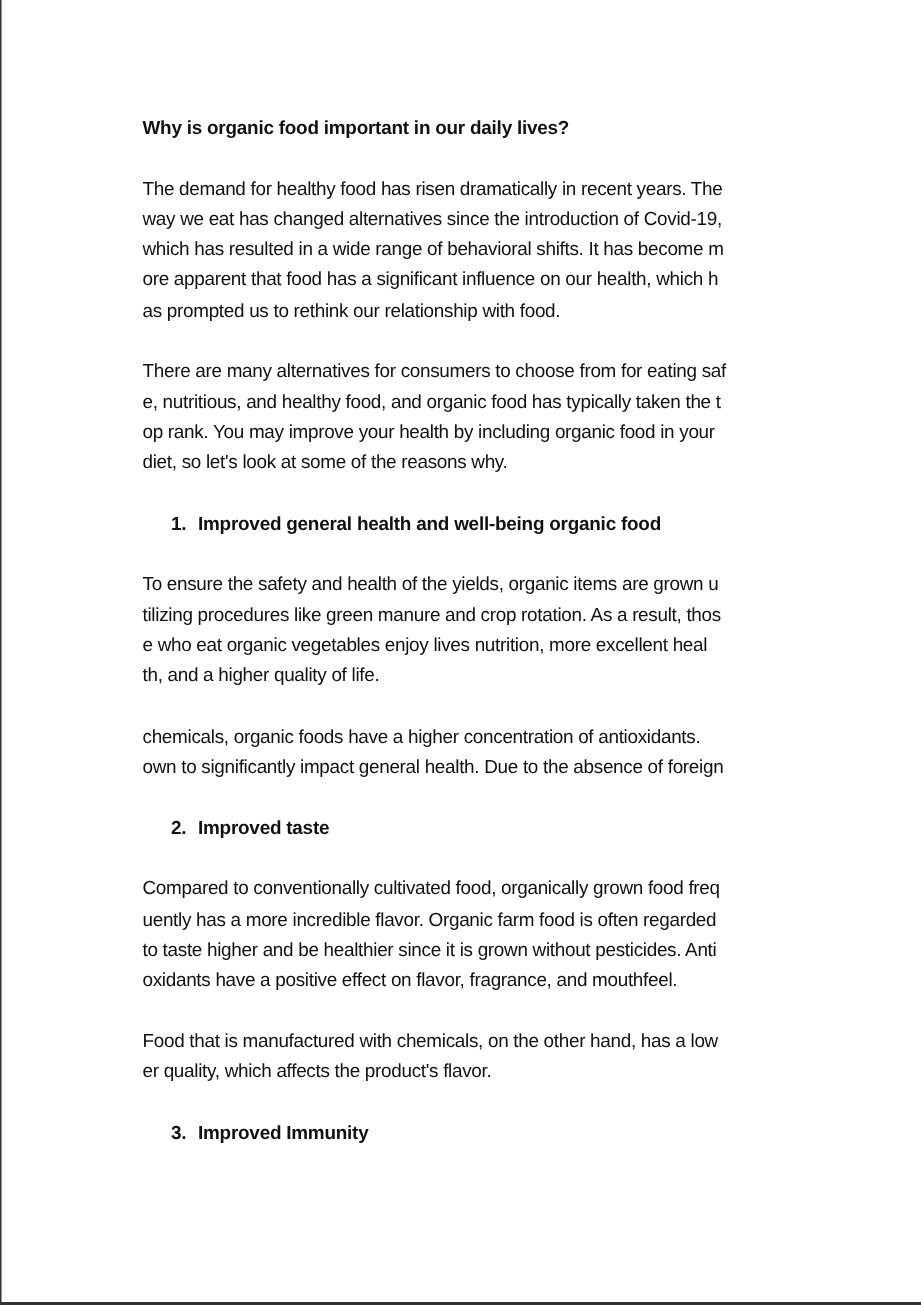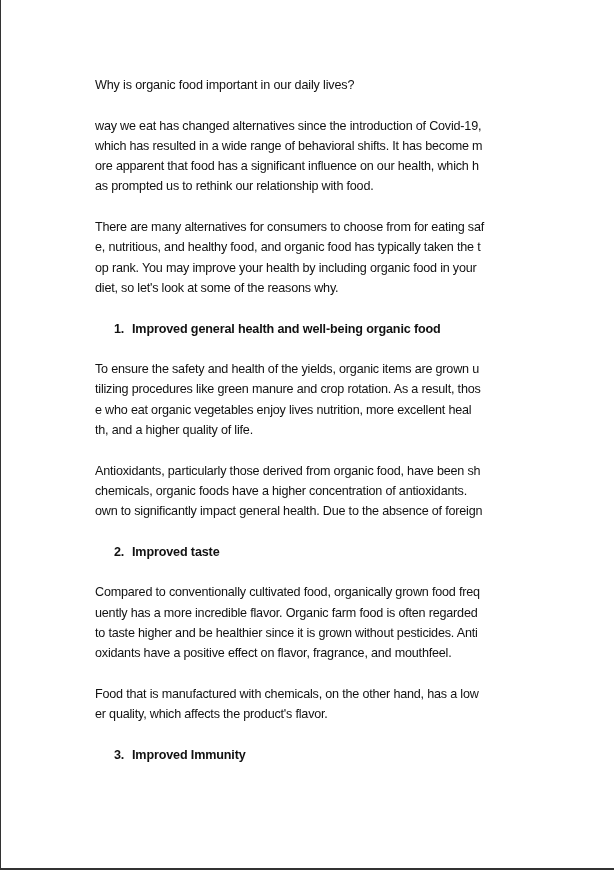--- a/index.html
+++ b/index.html
@@ -13,21 +13,21 @@
     position: absolute; left: 0; top: 0; width: 614px; height: 870px;
     box-sizing: border-box;
     border-left: 1px solid #333333;
     border-bottom: 2px solid #333333;
     background: #ffffff;
   }
   .content {
     position: absolute; left: 94px; top: 75px; width: 430px;
   }
   .title {
-    font-weight: normal; font-size: 12.6px; line-height: 20.3px;
+    font-weight: bold; font-size: 12.6px; line-height: 20.3px;
     margin: 0 0 20.3px 0; letter-spacing: -0.15px; white-space: nowrap;
   }
   .para { margin: 0 0 20.3px 0; }
   .line {
     font-size: 12.6px; line-height: 20.3px; height: 20.3px;
     white-space: nowrap; letter-spacing: -0.2px;
   }
   .heading {
     font-weight: bold; font-size: 12.6px; line-height: 20.3px;
     margin: 0 0 20.3px 0; white-space: nowrap; position: relative;
@@ -36,20 +36,21 @@
   .heading .num { position: absolute; left: 19px; top: 0; }
 </style>
 </head>
 <body>
 
 <div class="page">
   <div class="content">
     <div class="title">Why is organic food important in our daily lives?</div>
 
     <div class="para">
+      <div class="line">The demand for healthy food has risen dramatically in recent years. The</div>
       <div class="line">way we eat has changed alternatives since the introduction of Covid-19,</div>
       <div class="line">which has resulted in a wide range of behavioral shifts. It has become m</div>
       <div class="line">ore apparent that food has a significant influence on our health, which h</div>
       <div class="line">as prompted us to rethink our relationship with food.</div>
     </div>
 
     <div class="para">
       <div class="line">There are many alternatives for consumers to choose from for eating saf</div>
       <div class="line">e, nutritious, and healthy food, and organic food has typically taken the t</div>
       <div class="line">op rank. You may improve your health by including organic food in your</div>
@@ -62,21 +63,20 @@
     </div>
 
     <div class="para">
       <div class="line">To ensure the safety and health of the yields, organic items are grown u</div>
       <div class="line">tilizing procedures like green manure and crop rotation. As a result, thos</div>
       <div class="line">e who eat organic vegetables enjoy lives nutrition, more excellent heal</div>
       <div class="line">th, and a higher quality of life.</div>
     </div>
 
     <div class="para">
-      <div class="line">Antioxidants, particularly those derived from organic food, have been sh</div>
       <div class="line">chemicals, organic foods have a higher concentration of antioxidants.</div>
       <div class="line">own to significantly impact general health. Due to the absence of foreign</div>
     </div>
 
     <div class="heading">
       <span class="num">2.</span>
       <span>Improved taste</span>
     </div>
 
     <div class="para">

